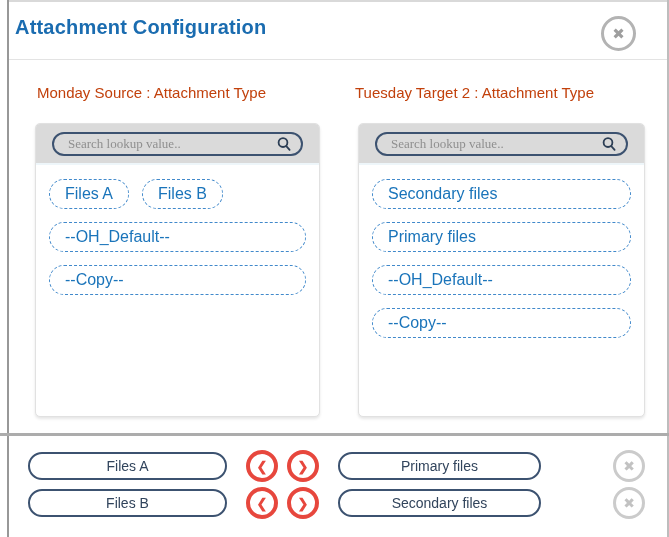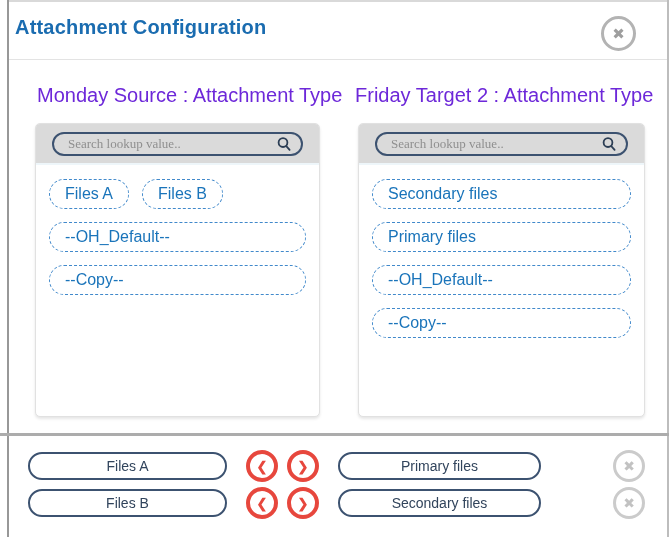--- a/index.html
+++ b/index.html
@@ -18,21 +18,21 @@
     position:absolute;left:15px;top:16px;
     font-size:20px;font-weight:bold;color:#1a6cb0;letter-spacing:.2px;
   }
   .close-btn{
     position:absolute;left:601px;top:16px;width:35px;height:35px;border-radius:50%;
     border:3px solid #b3b3b3;box-sizing:border-box;background:#fff;
     display:flex;align-items:center;justify-content:center;
     color:#9e9e9e;font-size:15px;cursor:pointer;
   }
 
-  .col-title{position:absolute;top:84px;font-size:20px;color:#6d28d9;}
+  .col-title{position:absolute;top:84px;font-size:15px;color:#c2410c;}
   .col-title.src{left:37px;}
   .col-title.tgt{left:355px;}
 
   .panel{
     position:absolute;top:123px;height:294px;background:#fff;
     border:1px solid #e1e1e1;border-radius:5px;box-sizing:border-box;
     box-shadow:0 2px 3px rgba(0,0,0,.10);
   }
   .panel.src{left:35px;width:285px;}
   .panel.tgt{left:358px;width:287px;}
@@ -104,21 +104,21 @@
   <div class="edge-top"></div>
   <div class="edge-right"></div>
 
   <div class="dialog-title">Attachment Configuration</div>
   <div class="close-btn">
     <span>✖</span>
   </div>
   <div class="header-rule"></div>
 
   <div class="col-title src">Monday Source : Attachment Type</div>
-  <div class="col-title tgt">Friday Target 2 : Attachment Type</div>
+  <div class="col-title tgt">Tuesday Target 2 : Attachment Type</div>
 
   <div class="panel src">
     <div class="panel-head">
       <div class="search-box">
         <input class="search-input" type="text" placeholder="Search lookup value.." style="">
         <span class="search-icon">
           <svg width="16" height="16" viewBox="0 0 16 16" fill="none">
             <circle cx="7" cy="6.6" r="4.4" stroke="#2c3e55" stroke-width="1.8"></circle>
             <line x1="10.3" y1="10.2" x2="13.6" y2="13.8" stroke="#2c3e55" stroke-width="1.8" stroke-linecap="round"></line>
           </svg>

